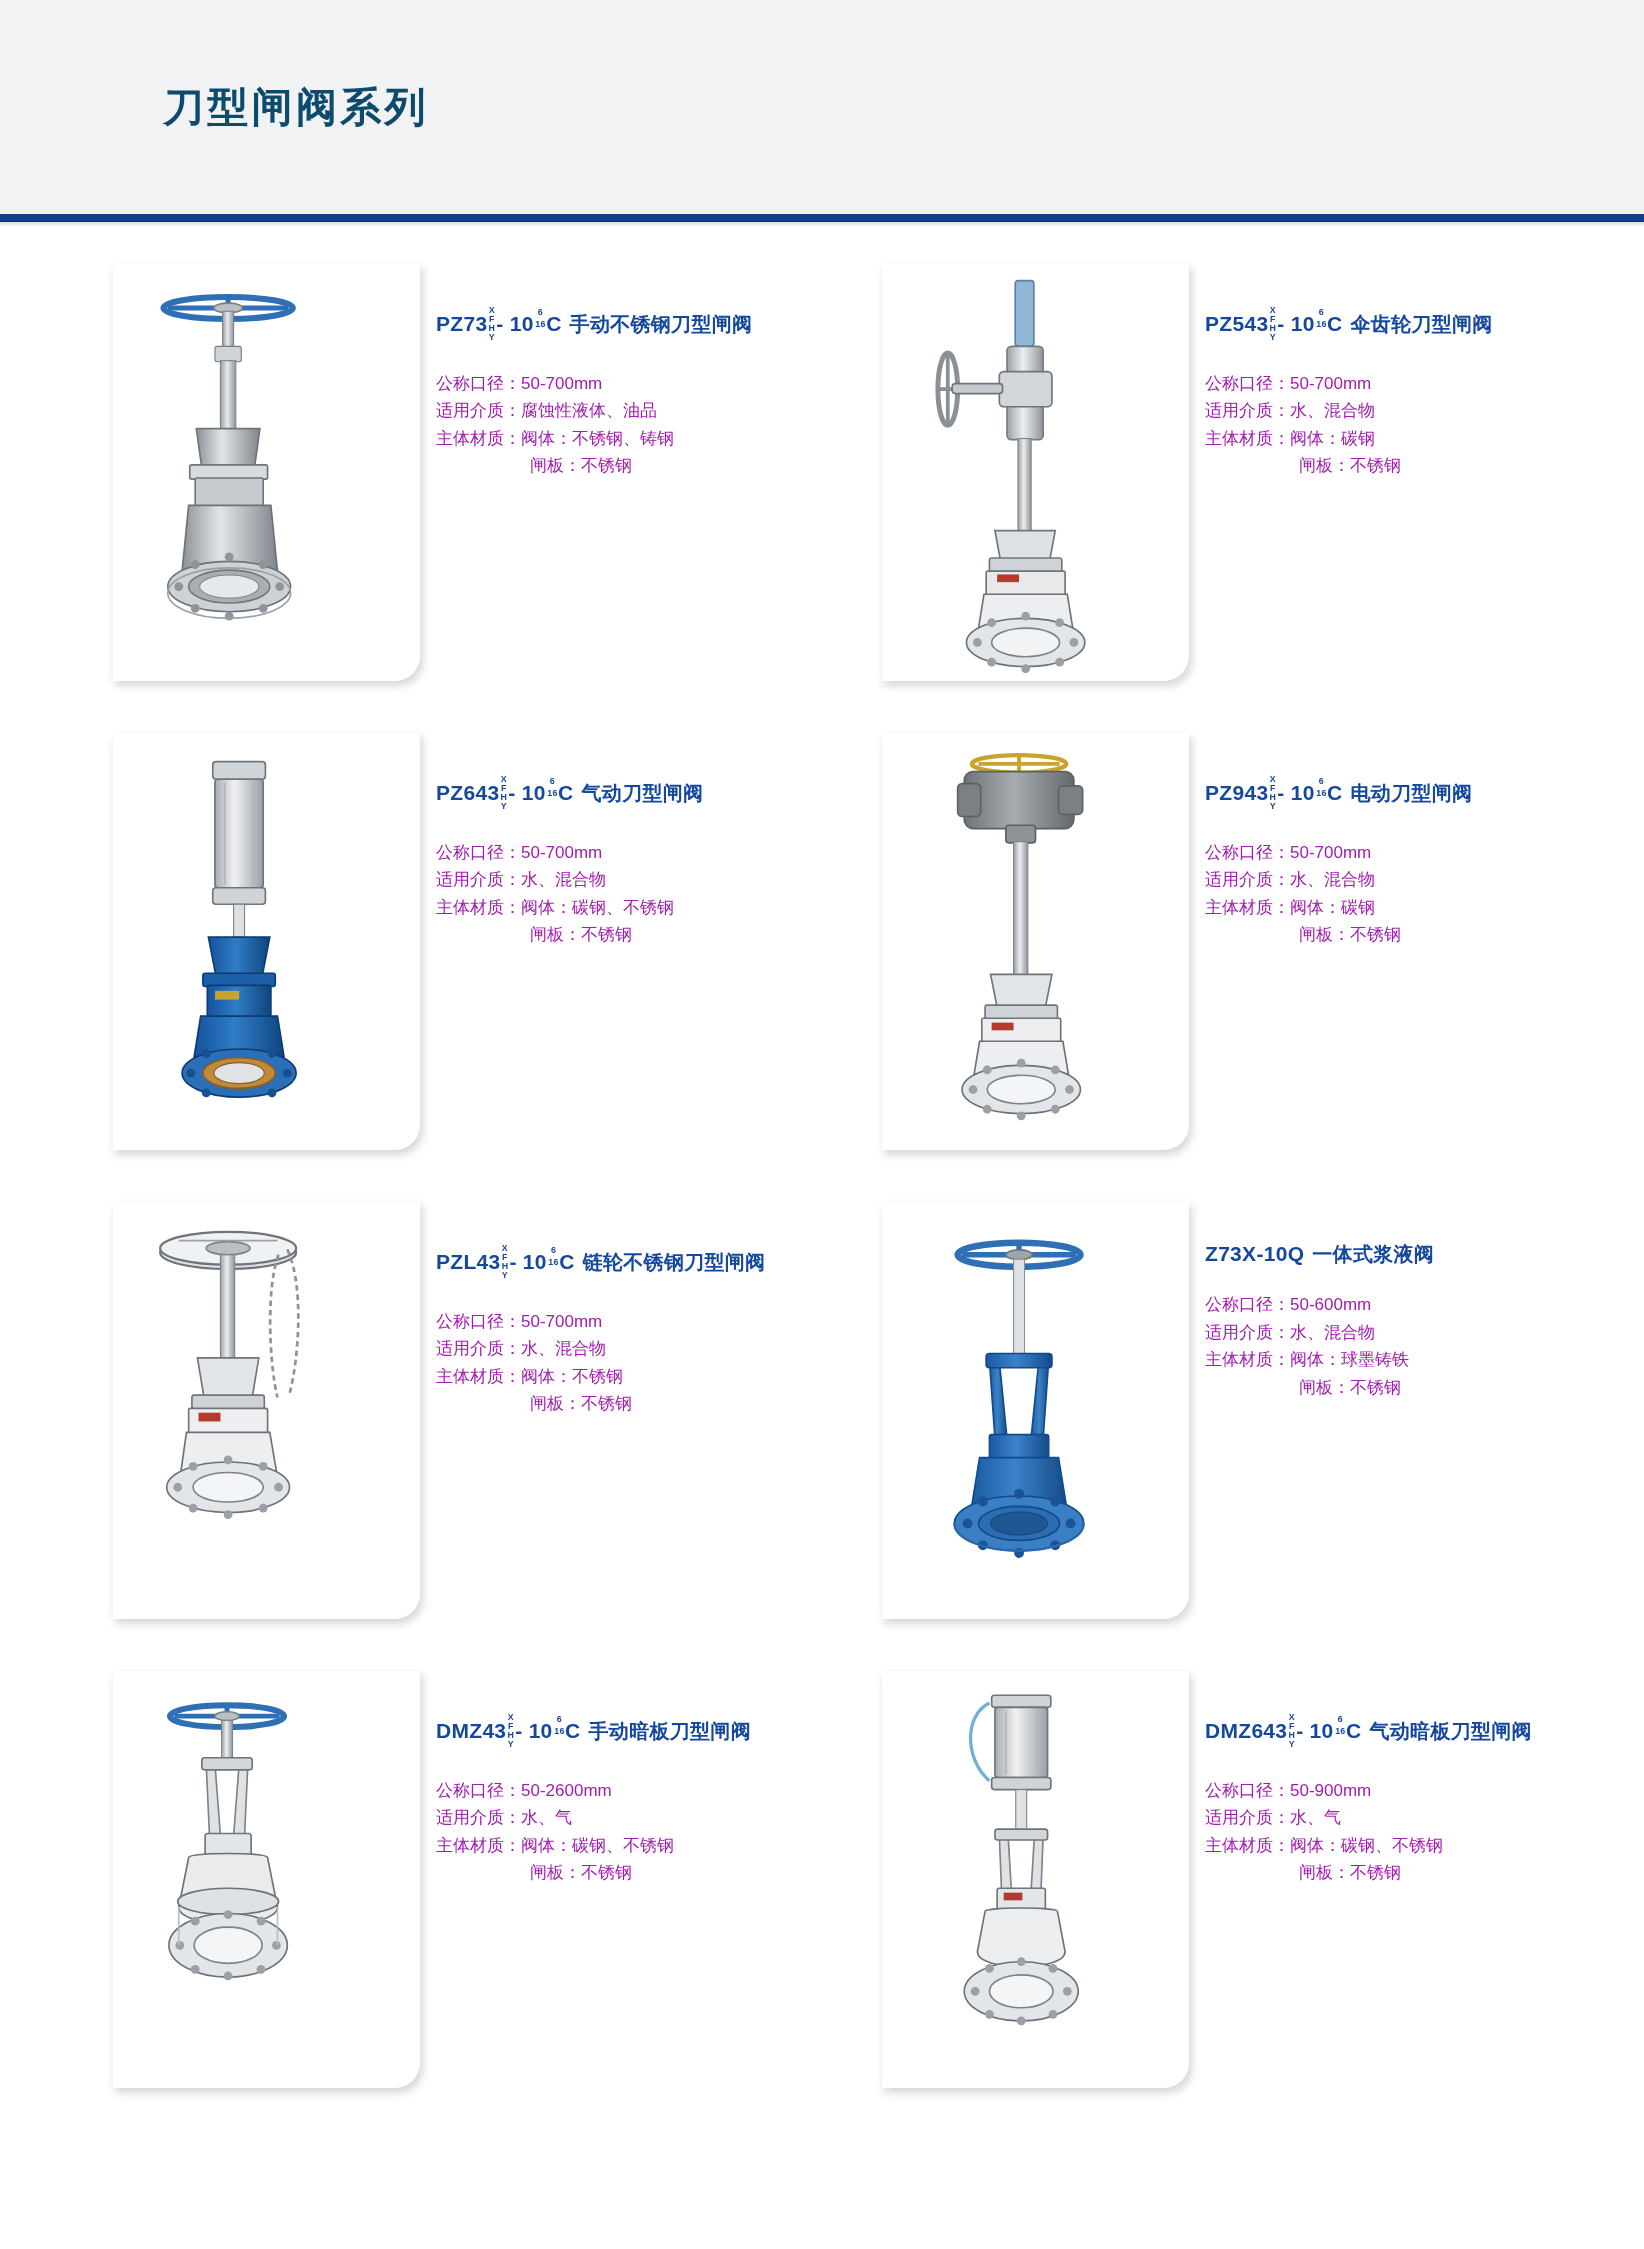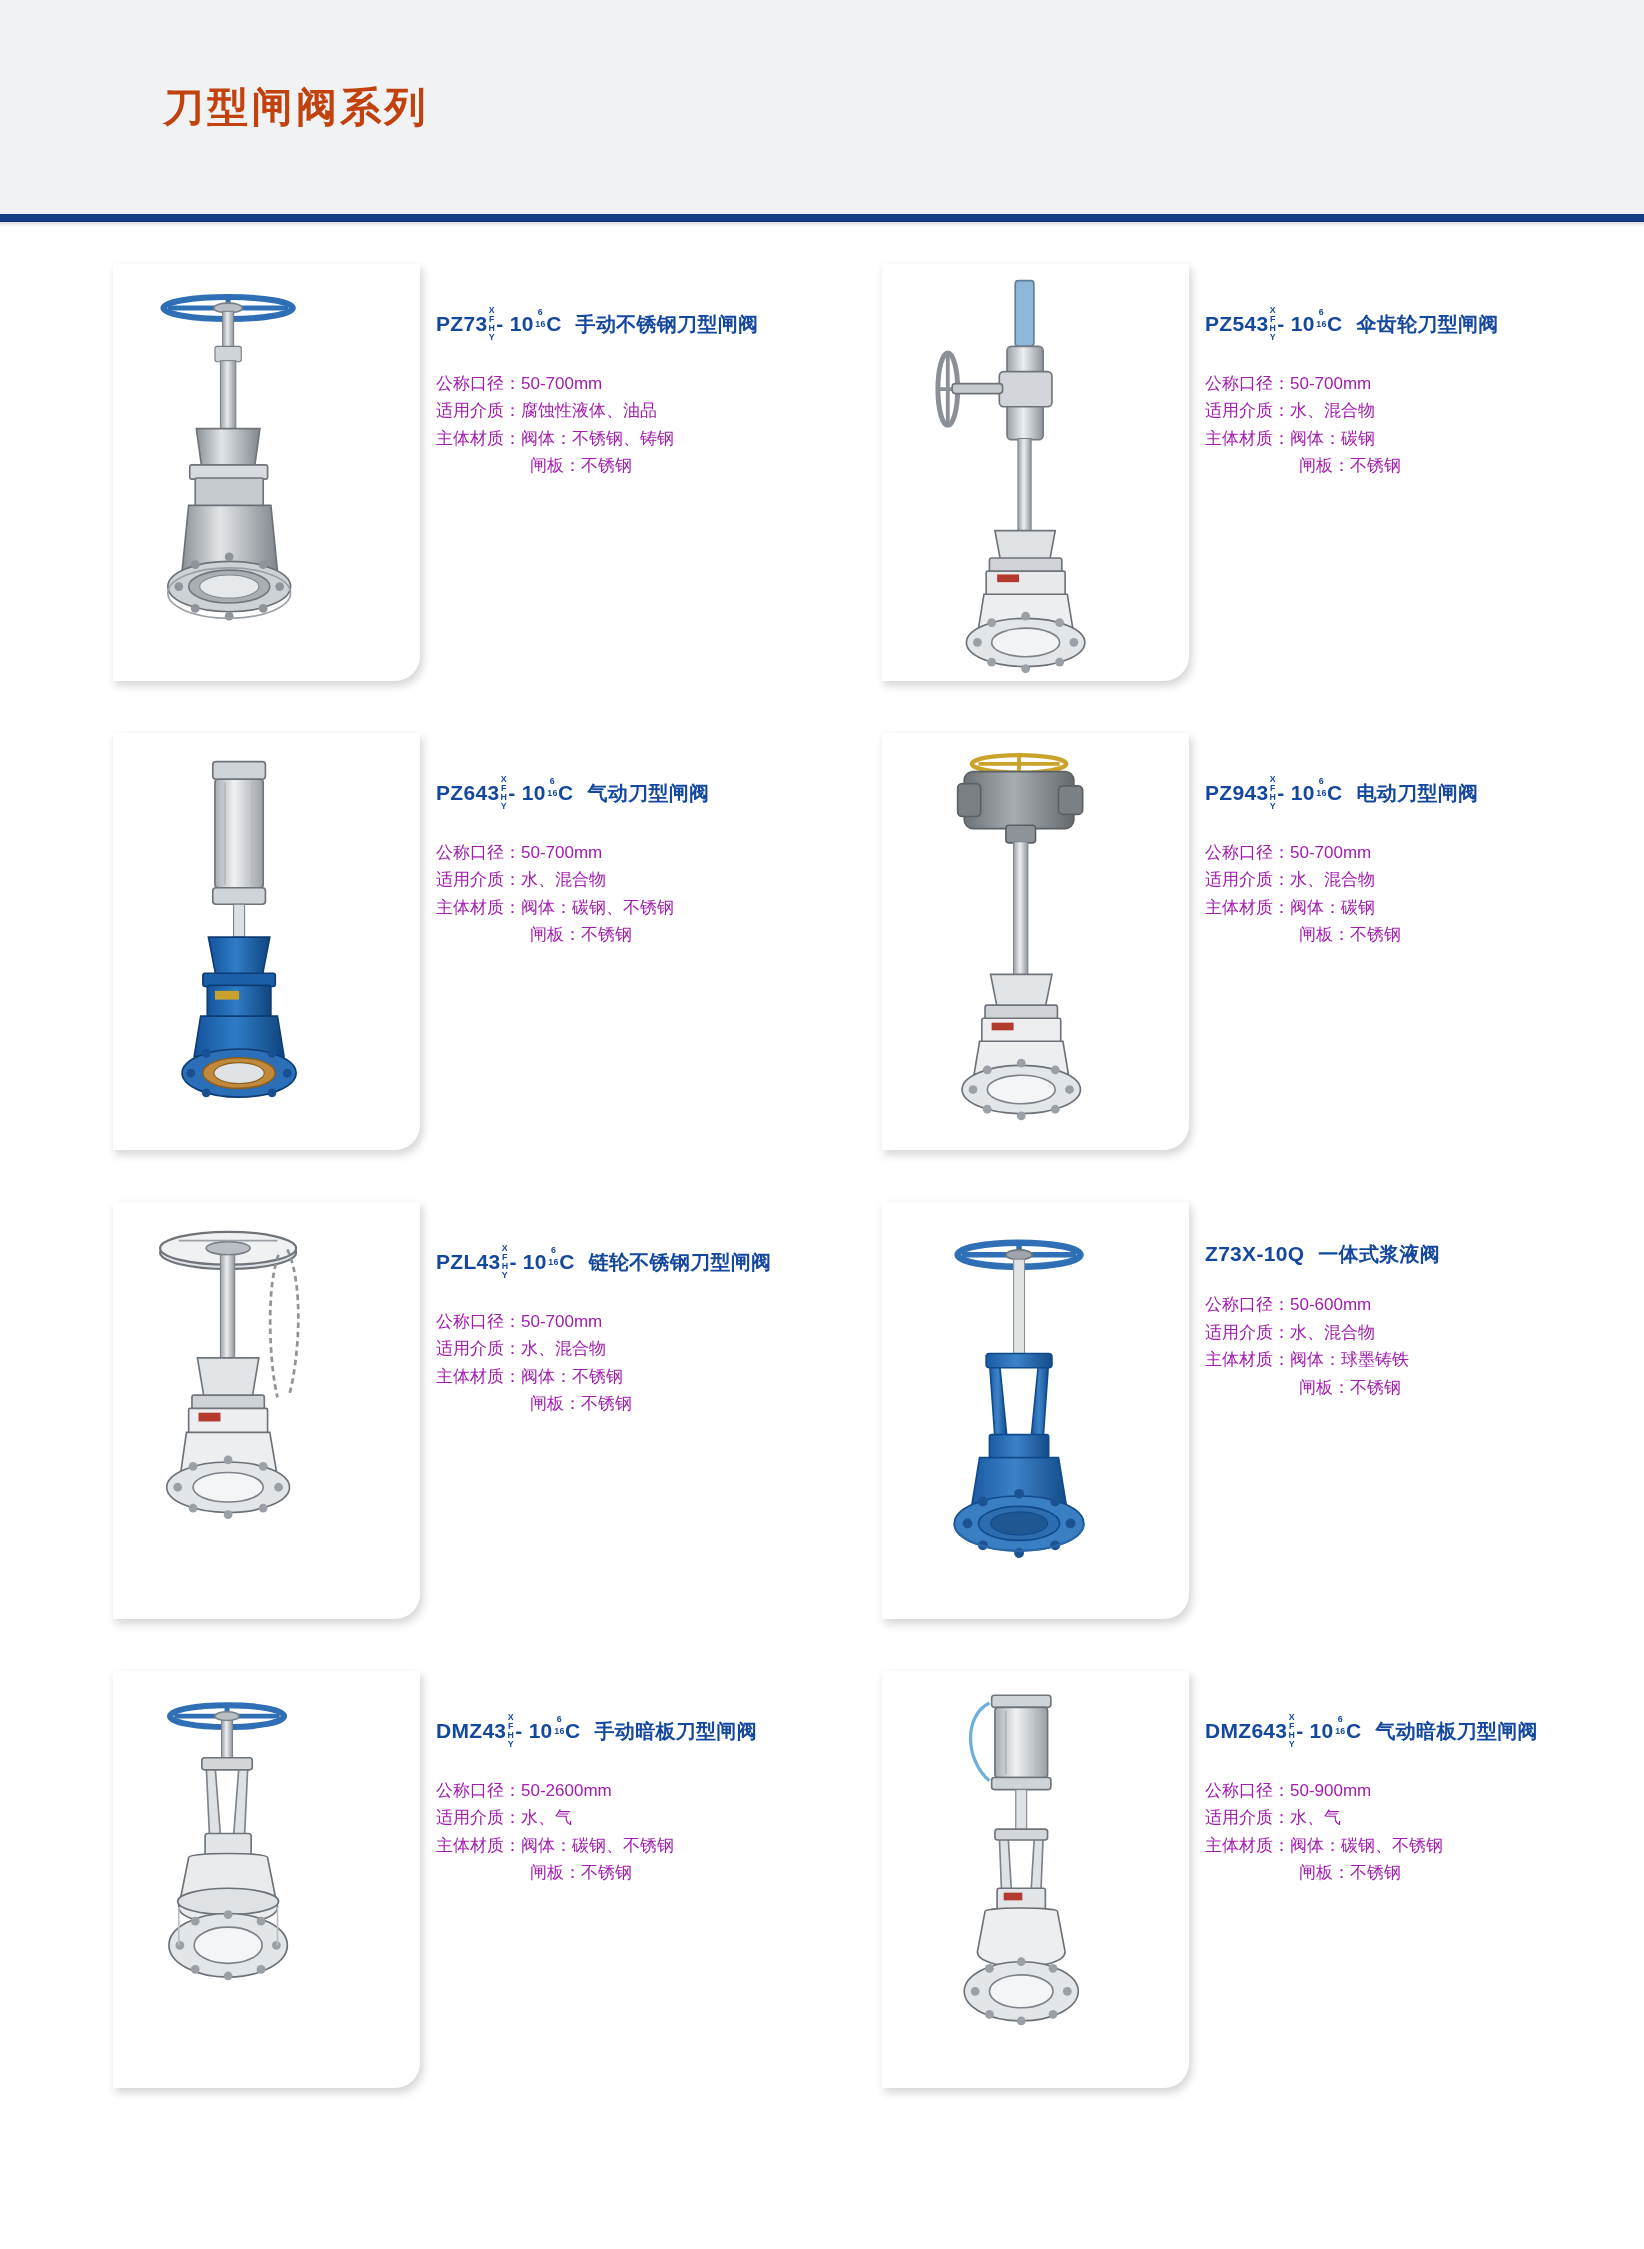--- a/index.html
+++ b/index.html
@@ -27,21 +27,21 @@
     box-sizing: border-box;
   }
   .page-header .title {
     position: absolute;
     left: 163px;
     top: 107px;
     transform: translateY(-50%);
     font-size: 41px;
     font-weight: 700;
     letter-spacing: 3.3px;
-    color: #c2410c;
+    color: #0c4a6e;
     white-space: nowrap;
   }
   .header-rule {
     position: absolute;
     top: 214px;
     left: 0;
     width: 1645px;
     height: 7.7px;
     background: #143e86;
   }
@@ -107,21 +107,21 @@
     font-weight: 700;
     color: #14479e;
     letter-spacing: 0.3px;
     white-space: nowrap;
     line-height: 1;
     display: flex;
     align-items: center;
   }
   .model .code   { font-size: 21px; }
   .model .suffix { font-size: 21px; }
-  .model .name   { font-size: 20px; margin-left: 14px; }
+  .model .name   { font-size: 20px; margin-left: 8px; }
 
   
   .stack {
     display: inline-flex;
     flex-direction: column;
     align-items: center;
     justify-content: center;
     font-size: 8.8px;
     line-height: 1.06;
     font-weight: 700;

